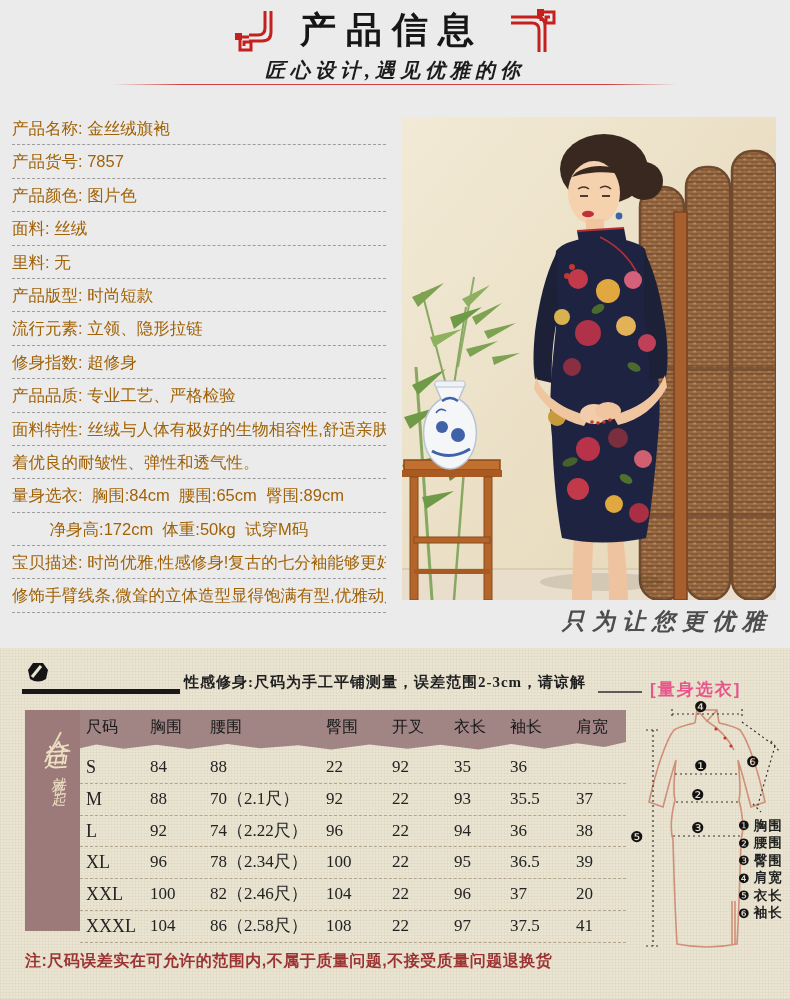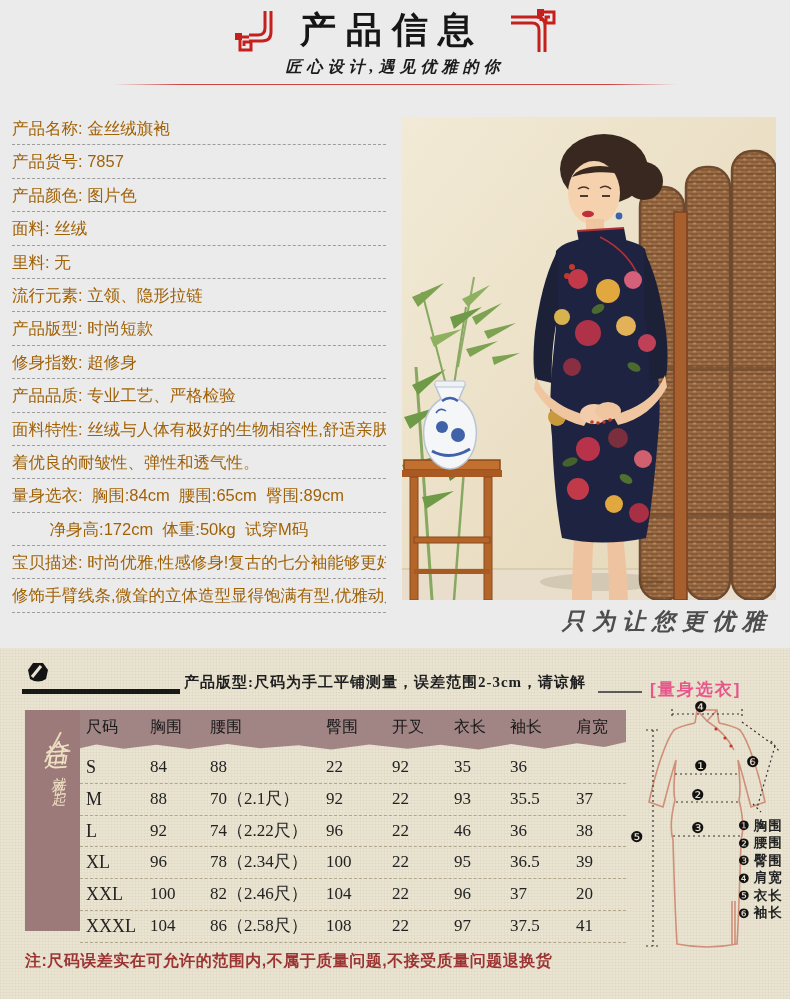--- a/index.html
+++ b/index.html
@@ -5,21 +5,21 @@
   html,body{margin:0;padding:0;}
   body{font-family:"Liberation Sans",sans-serif;background:#dcdcdc;}
   .page{position:relative;width:790px;height:999px;margin:0 auto;background:#ebebeb;overflow:hidden;}
 
   
   .hdr{position:absolute;left:0;top:0;width:790px;height:110px;}
   .title-row{position:absolute;left:0;top:6px;width:790px;display:flex;align-items:center;justify-content:center;gap:26px;}
   .title{font-family:"Liberation Serif",serif;font-size:36px;font-weight:600;color:#161616;letter-spacing:10px;}
   .orn{display:block;}
   .subtitle{position:absolute;left:0;top:57px;width:790px;text-align:center;
-    font-family:"Liberation Serif",serif;font-style:italic;font-weight:700;font-size:16px;color:#1c1c1c;letter-spacing:5px;}
+    font-family:"Liberation Serif",serif;font-style:italic;font-weight:700;font-size:20px;color:#1c1c1c;letter-spacing:5px;}
   .red-rule{position:absolute;left:113px;top:84px;width:564px;height:1px;
     background:linear-gradient(to right,rgba(200,60,60,0),#c44 12%,#c44 88%,rgba(200,60,60,0));}
 
   
   .info-list{position:absolute;left:12px;top:112px;width:374px;}
   .info-line{height:32.4px;line-height:32.4px;border-bottom:1px dashed #9d9d9d;
     font-size:16.5px;color:#a16207;white-space:pre;overflow:hidden;}
 
   
   .photo{position:absolute;left:402px;top:117px;width:374px;height:483px;background:#ece1c8;}
@@ -100,23 +100,23 @@
       <div class="info-line">产品名称: 金丝绒旗袍</div>
 
       <div class="info-line">产品货号: 7857</div>
 
       <div class="info-line">产品颜色: 图片色</div>
 
       <div class="info-line">面料: 丝绒</div>
 
       <div class="info-line">里料: 无</div>
 
+      <div class="info-line">产品版型: 时尚短款</div>
+
       <div class="info-line">流行元素: 立领、隐形拉链</div>
-
-      <div class="info-line">产品版型: 时尚短款</div>
 
       <div class="info-line">修身指数: 超修身</div>
 
       <div class="info-line">产品品质: 专业工艺、严格检验</div>
 
       <div class="info-line">面料特性: 丝绒与人体有极好的生物相容性,舒适亲肤,有</div>
 
       <div class="info-line">着优良的耐皱性、弹性和透气性。</div>
 
       <div class="info-line">量身选衣:  胸围:84cm  腰围:65cm  臀围:89cm</div>
@@ -268,21 +268,21 @@
 
   <div class="caption">只为让您更优雅</div>
 
   <div class="size-sec">
 
     <svg class="ink-icon" width="24" height="22" viewBox="0 0 24 22">
       <path d="M7,1 L17,1 L22,8 L20,17 Q12,22 4,17 L2,8 Z" fill="#141414"></path>
       <line x1="6" y1="15" x2="15" y2="4" stroke="#eae4d2" stroke-width="3"></line>
     </svg>
     <div class="black-bar"></div>
-    <div class="notice">产品版型:尺码为手工平铺测量，误差范围2-3cm，请谅解</div>
+    <div class="notice">性感修身:尺码为手工平铺测量，误差范围2-3cm，请谅解</div>
     <div class="thin-line"></div>
     <div class="measure-tag">[量身选衣]</div>
 
     <div class="side-banner">
       <span class="b-big">合适</span>
       <span class="b-slash"></span>
       <span class="b-small">就在一起</span>
     </div>
 
     <div class="size-table">
@@ -319,21 +319,21 @@
             <span>35.5</span>
             <span>37</span>
           </div>
 
           <div class="trow">
             <span>L</span>
             <span>92</span>
             <span>74（2.22尺）</span>
             <span>96</span>
             <span>22</span>
-            <span>46</span>
+            <span>94</span>
             <span>36</span>
             <span>38</span>
           </div>
 
           <div class="trow">
             <span>XL</span>
             <span>96</span>
             <span>78（2.34尺）</span>
             <span>100</span>
             <span>22</span>

